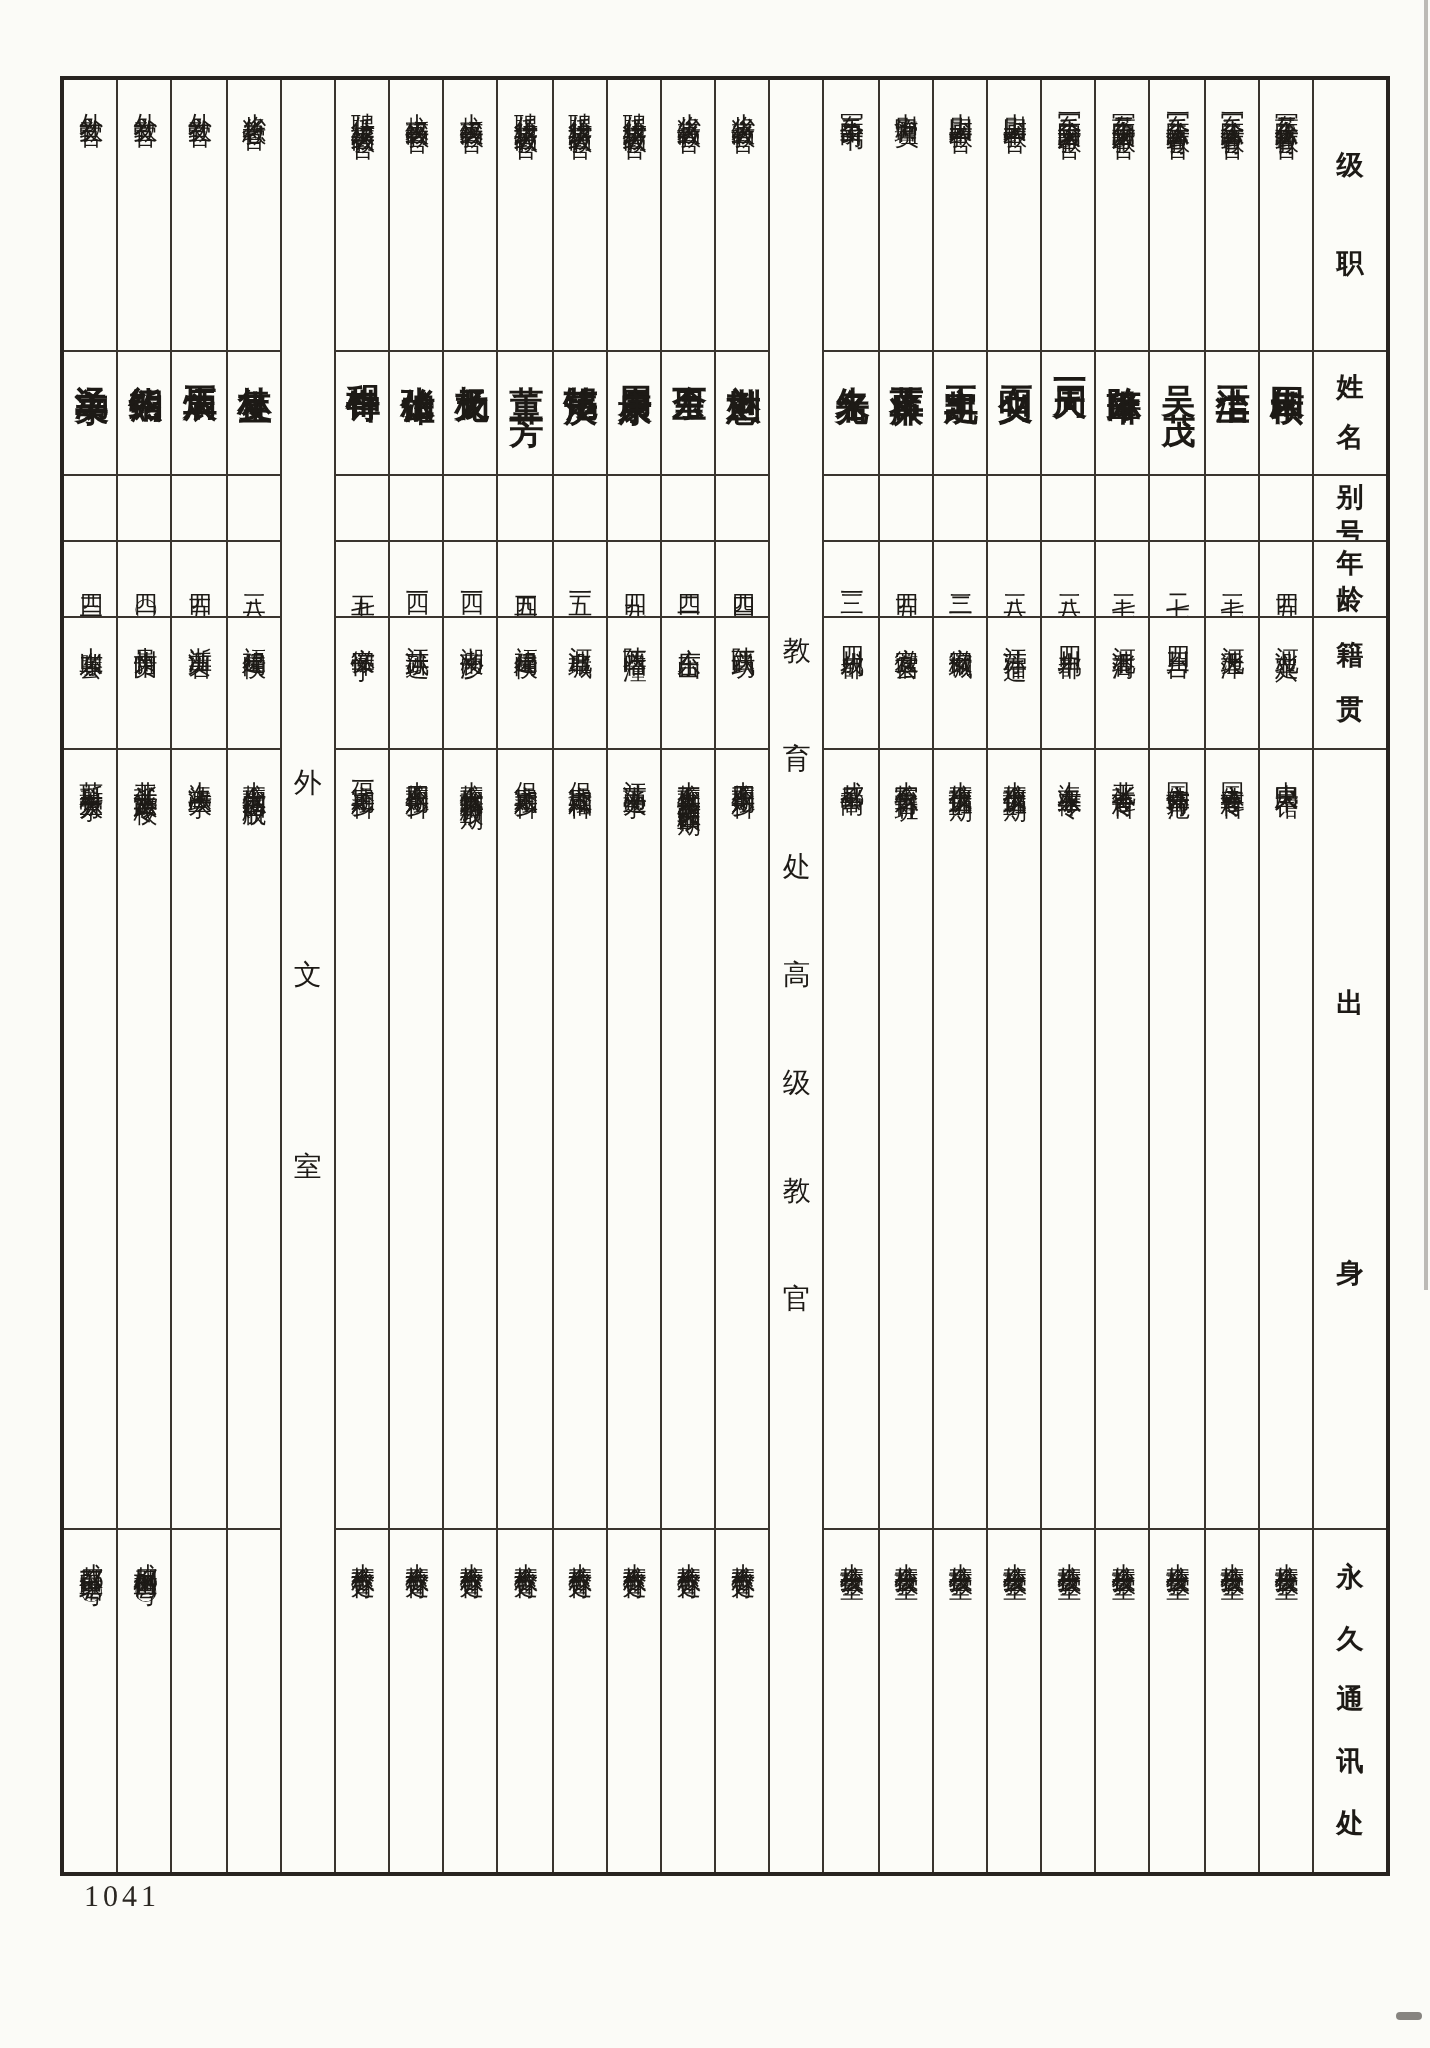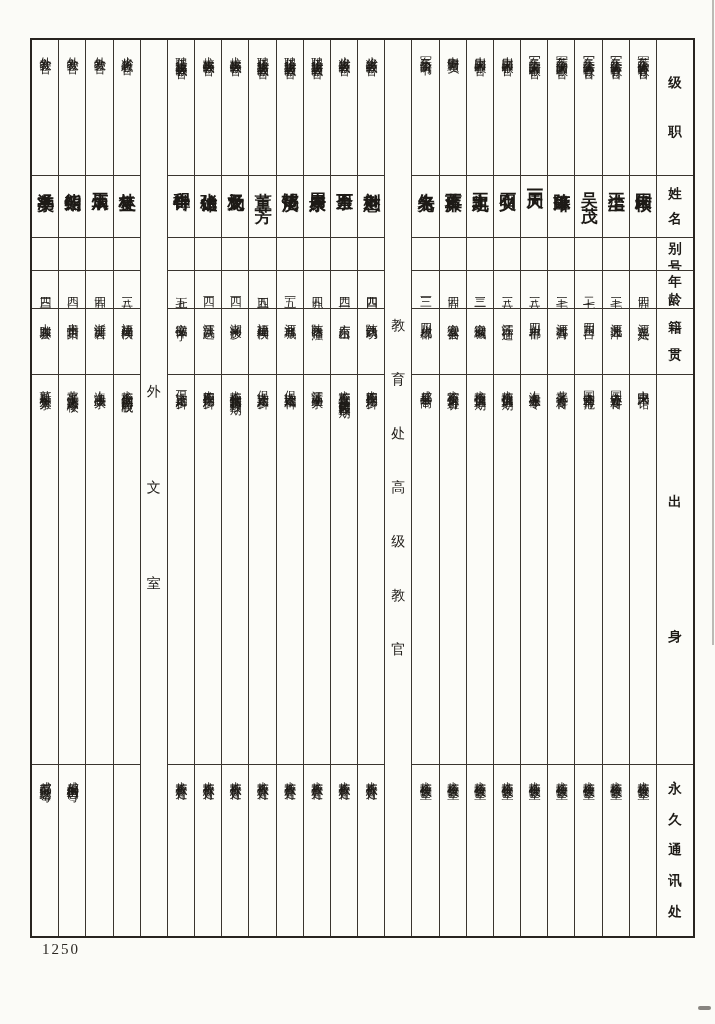--- a/index.html
+++ b/index.html
@@ -590,16 +590,16 @@
       </div>
       <div class="cell cell-background" style="height: 390px;">
         <span class="vtext">莫斯科东方大学</span>
       </div>
       <div class="cell cell-address" style="height: 171px;">
         <span class="vtext">成都白家塘一〇号</span>
       </div>
     </div>
   </div>
 
-<div id="page-number">1250</div>
+<div id="page-number">1041</div>
 
 <div class="edge-line"></div>
 <div class="corner-mark"></div>
 
 </body></html>

